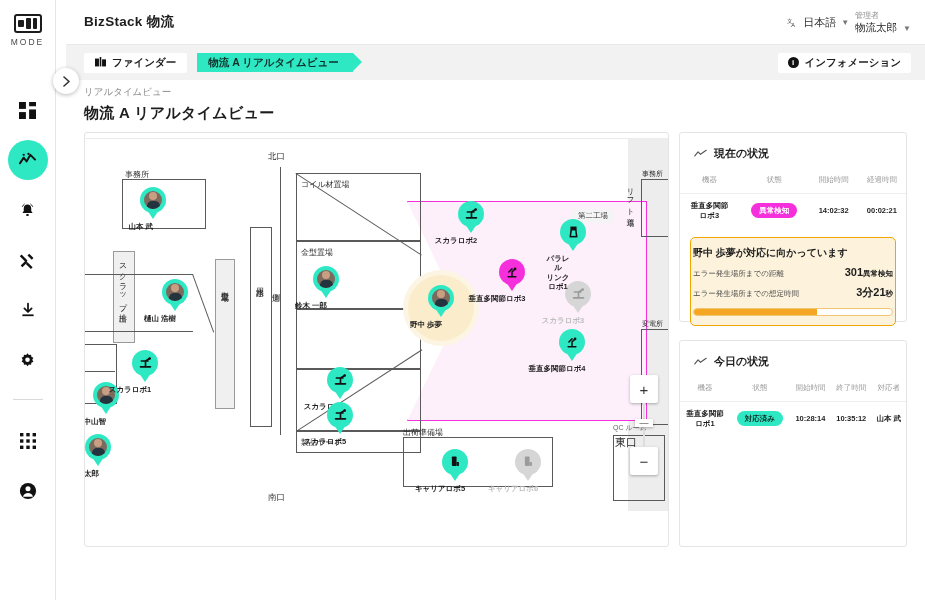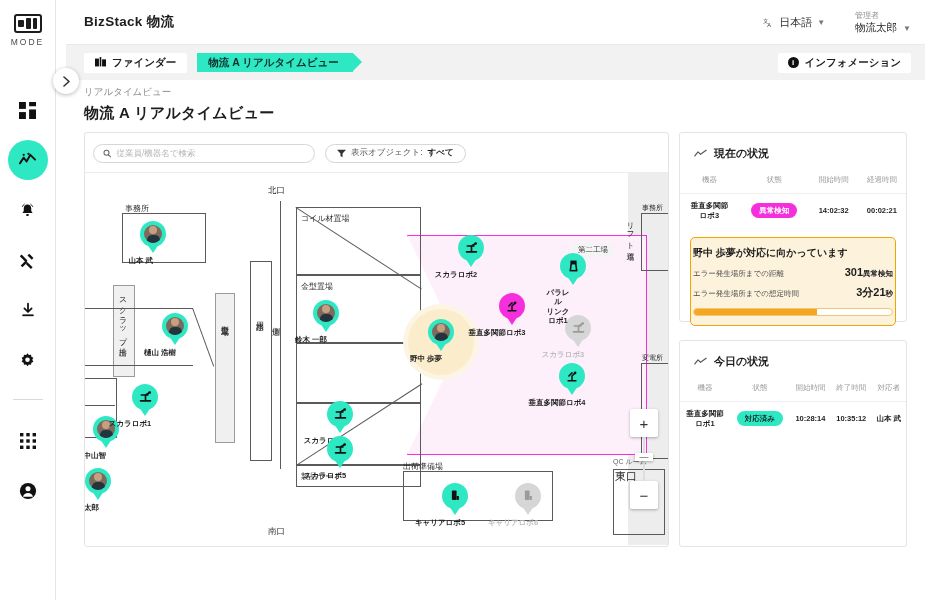--- a/index.html
+++ b/index.html
@@ -40,21 +40,21 @@
   .rail-btn.active { background: #2ee8c4; }
   .rail-div { width: 30px; height: 1px; background:#d9d9d9; margin: 14px 0 16px; }
 
   
   .topbar {
     position:absolute; left:66px; top:0; width:859px; height:45px;
     background:#fff; border-bottom:1px solid #e9e9e9;
     display:flex; align-items:center; padding: 0 14px 0 18px;
   }
   .brand { font-size: 13.5px; font-weight: 700; color:#1d1d1d; letter-spacing:.3px; }
-  .top-right { margin-left:auto; display:flex; align-items:center; gap: 30px; }
+  .top-right { margin-left:auto; display:flex; align-items:center; gap: 6px; }
   .lang { display:flex; align-items:center; gap:5px; font-size:11px; color:#333; cursor:pointer;}
   .lang .caret, .user .caret { font-size: 8px; color:#777; }
   .user { display:flex; align-items:flex-end; gap:6px; cursor:pointer; }
   .user-role { font-size: 8px; color:#8a8a8a; display:block; line-height:1.2;}
   .user-name { font-size: 10.5px; color:#1d1d1d; display:block; line-height:1.2; font-weight:500;}
 
   
   .tabstrip {
     position:absolute; left:66px; top:45px; width:859px; height:35px;
     background:#f2f2f2; display:flex; align-items:center; padding-left:18px; gap:0;
@@ -347,36 +347,20 @@
     </div>
   </div>
 
   <div class="page-head">
     <div class="crumb">リアルタイムビュー</div>
     <div class="ptitle">物流 A リアルタイムビュー</div>
   </div>
 
   <div class="mapcard">
 
-    <div class="maptools">
-      <div class="searchbox">
-        <svg width="9" height="9" viewBox="0 0 12 12">
-            <circle cx="5" cy="5" r="3.6" fill="none" stroke="#666" stroke-width="1.5"></circle>
-            <line x1="7.8" y1="7.8" x2="11" y2="11" stroke="#666" stroke-width="1.5" stroke-linecap="round"></line>
-          </svg>
-        <input type="text" placeholder="従業員/機器名で検索" style="">
-      </div>
-      <div class="filterbtn">
-        <svg width="9" height="9" viewBox="0 0 12 12">
-            <polygon points="0,1 12,1 7.4,6 7.4,11 4.6,9.4 4.6,6" fill="#333"></polygon>
-          </svg>
-        <span>表示オブジェクト: </span>
-          <b>すべて</b>
-      </div>
-    </div>
     <div class="mapsep"></div>
 
     <div class="mapview">
 
       <div class="rightgrad"></div>
 
       <div class="zone"></div>
       <div class="zonetag">第二工場</div>
 
       <div class="blk" style="left:37px; top:40px; width:84px; height:50px;"></div>

